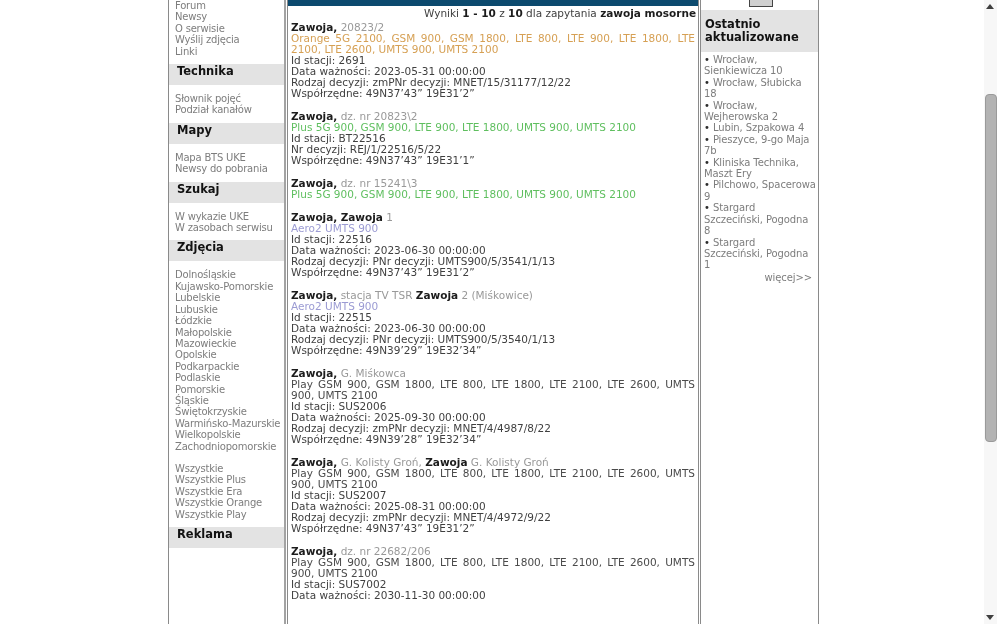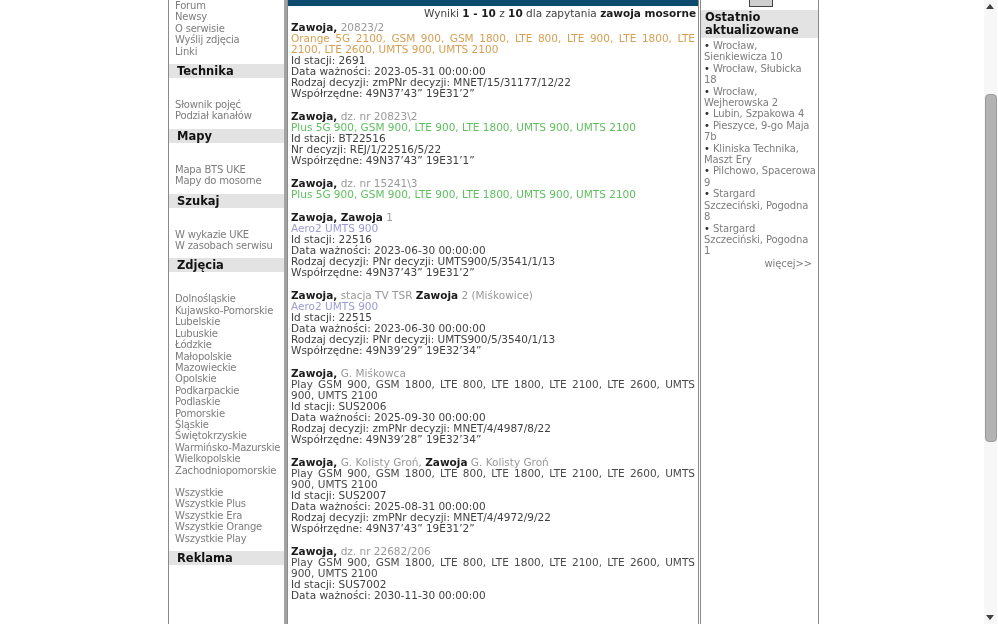--- a/index.html
+++ b/index.html
@@ -3,40 +3,40 @@
 <meta charset="utf-8">
 <style>
   html,body{margin:0;padding:0;background:#fff;}
   .page{
     position:relative;width:998px;height:624px;overflow:hidden;background:#fff;
     font-family:"DejaVu Sans","Liberation Sans",sans-serif;color:#3f3f3f;
   }
   
   .col-left{
     position:absolute;left:168px;top:0;width:115px;height:100%;
-    border-left:1px solid #8a8a8a;border-right:4px solid #a3a3a3;
+    border-left:1px solid #8a8a8a;border-right:2px solid #a3a3a3;
     font-size:10px;letter-spacing:-0.2px;overflow:hidden;
   }
   .col-main{
     position:absolute;left:287px;top:0;width:410px;height:100%;
     border-left:1px solid #8a8a8a;border-right:1px solid #8a8a8a;
     font-size:10.5px;overflow:hidden;
   }
   .col-right{
     position:absolute;left:700px;top:0;width:117px;height:100%;
     border-left:1px solid #8a8a8a;border-right:1px solid #8a8a8a;
     font-size:10px;letter-spacing:-0.1px;overflow:hidden;
   }
   
   .side-link{
     color:#7d7d7d;line-height:11.4px;padding-left:6px;white-space:nowrap;cursor:pointer;
   }
   .side-header{
     background:#e3e3e3;color:#121212;font-weight:bold;font-size:11.5px;letter-spacing:0;
-    line-height:15px;height:14px;padding-left:8px;margin:7px 0 21px 0;
+    line-height:15px;height:21px;padding-left:8px;margin:7px 0 8px 0;
   }
   .side-group{margin-bottom:11px;}
   .side-group:last-child{margin-bottom:0;}
   
   .results-header{
     border-top:6px solid #0c4a6e;text-align:right;color:#3f3f3f;
     padding:2px 2px 1px 0;line-height:11px;
   }
   .results-header b{color:#1c1c1c;}
   .results-body{padding:2px 3px 0 3px;}
@@ -46,21 +46,21 @@
   .seg-gray{color:#999;}
   .operator-line{text-align:justify;line-height:11px;}
   .detail-line{line-height:11px;color:#3f3f3f;}
   
   .banner-stub{
     width:22px;height:6px;margin:0 0 3px 48px;background:#cfcfcf;
     border:1px solid #444;border-top:none;cursor:pointer;
   }
   .recent-header{
     background:#e3e3e3;color:#121212;font-weight:bold;font-size:11.5px;letter-spacing:0;
-    line-height:13px;padding:1px 4px;
+    line-height:13px;padding:8px 4px;
   }
   .recent-list{padding:2px 2px 0 3px;}
   .recent-item{color:#7d7d7d;line-height:11.4px;cursor:pointer;}
   .recent-item::before{content:"\2022  ";color:#2b2b2b;}
   .recent-more{
     text-align:right;color:#7d7d7d;line-height:11.4px;padding:1px 6px 0 0;cursor:pointer;
   }
   
   .scrollbar{
     position:absolute;left:984px;top:0;width:13px;height:100%;background:#f7f7f7;
@@ -110,21 +110,21 @@
         </div>
 
         <div class="side-section">
           <div class="side-header">Mapy</div>
           <div>
 
               <div class="side-group">
 
                   <div class="side-link">Mapa BTS UKE</div>
 
-                  <div class="side-link">Mapy do mosorne</div>
+                  <div class="side-link">Newsy do pobrania</div>
                 </div>
             </div>
         </div>
 
         <div class="side-section">
           <div class="side-header">Szukaj</div>
           <div>
 
               <div class="side-group">
 

